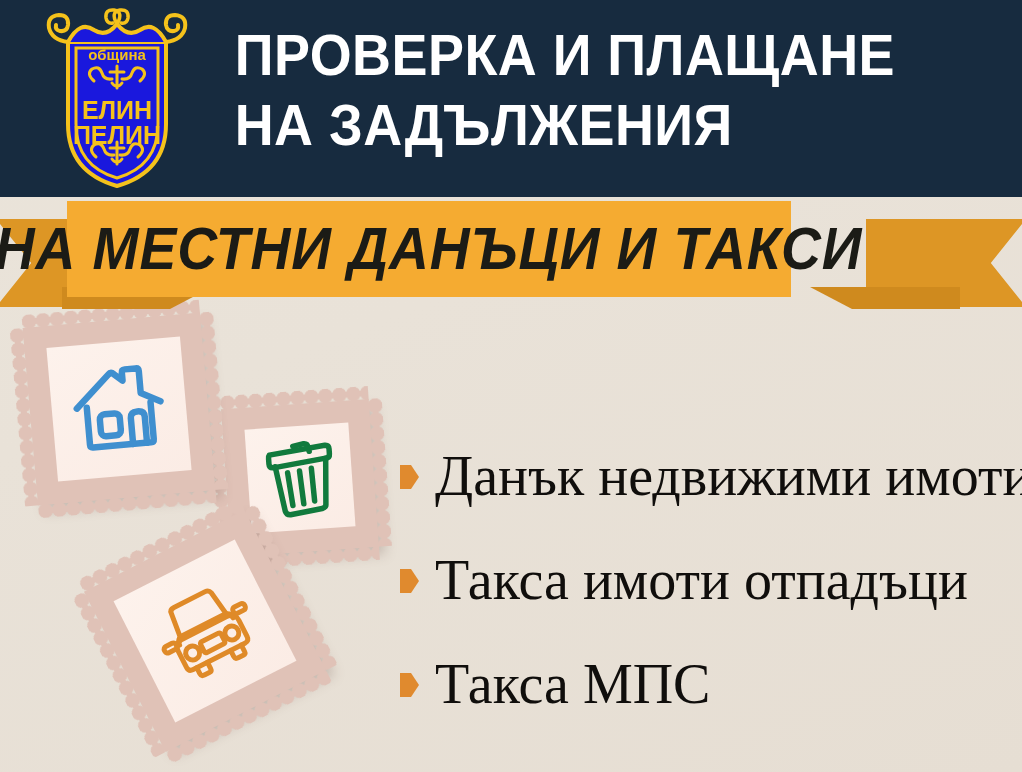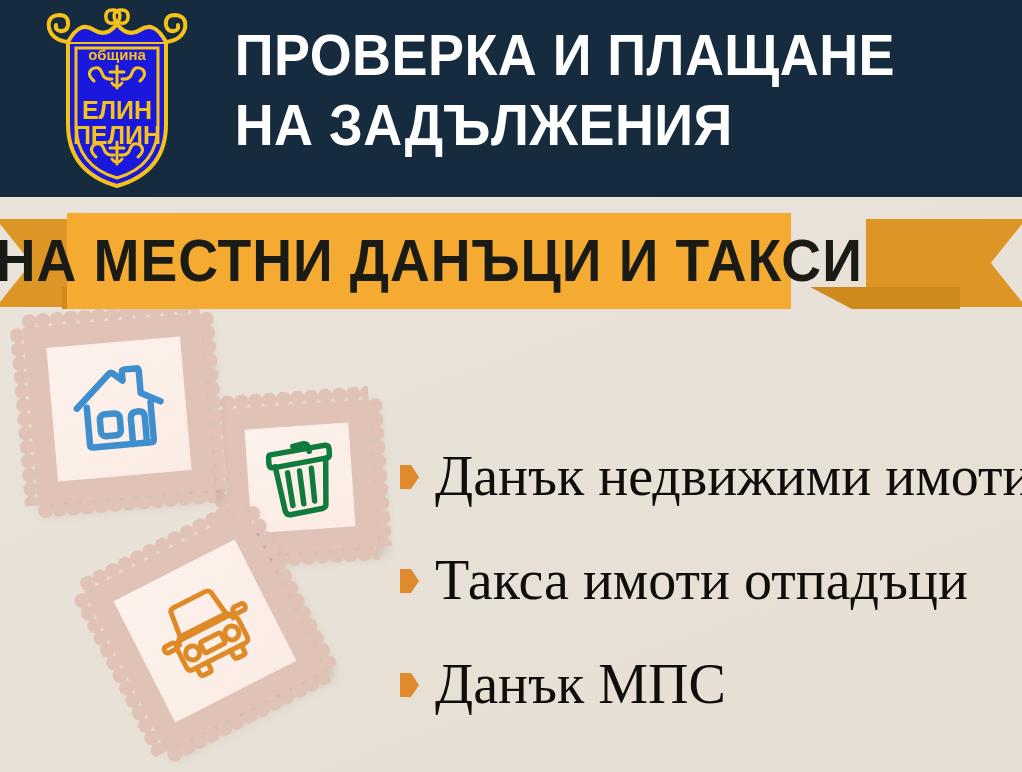--- a/index.html
+++ b/index.html
@@ -97,27 +97,28 @@
     right: 62px;
     top: 90px;
     width: 150px;
     height: 22px;
     background: #cf8a1e;
     clip-path: polygon(0 0, 100% 0, 100% 100%, 28% 100%);
   }
   .ribbon-main {
     position: absolute;
     left: 67px;
-    top: 16px;
+    top: 4px;
     width: 724px;
     height: 96px;
     background: #f5ab31;
     display: flex;
     align-items: center;
     justify-content: center;
+    font-style: italic;
   }
   .ribbon-text {
     color: #1b1b16;
     font-family: "Liberation Sans", sans-serif;
     font-weight: bold;
     font-size: 60px;
     line-height: 62px;
     letter-spacing: 1px;
     transform: scaleX(0.92);
     white-space: nowrap;
@@ -333,18 +334,18 @@
       <span class="list-label">Данък недвижими имоти</span>
     </div>
 
     <div class="list-item">
       <span class="bullet"></span>
       <span class="list-label">Такса имоти отпадъци</span>
     </div>
 
     <div class="list-item">
       <span class="bullet"></span>
-      <span class="list-label">Данък МПС</span>
+      <span class="list-label">Такса МПС</span>
     </div>
 
   </div>
 
 </div>
 
 </body></html>

